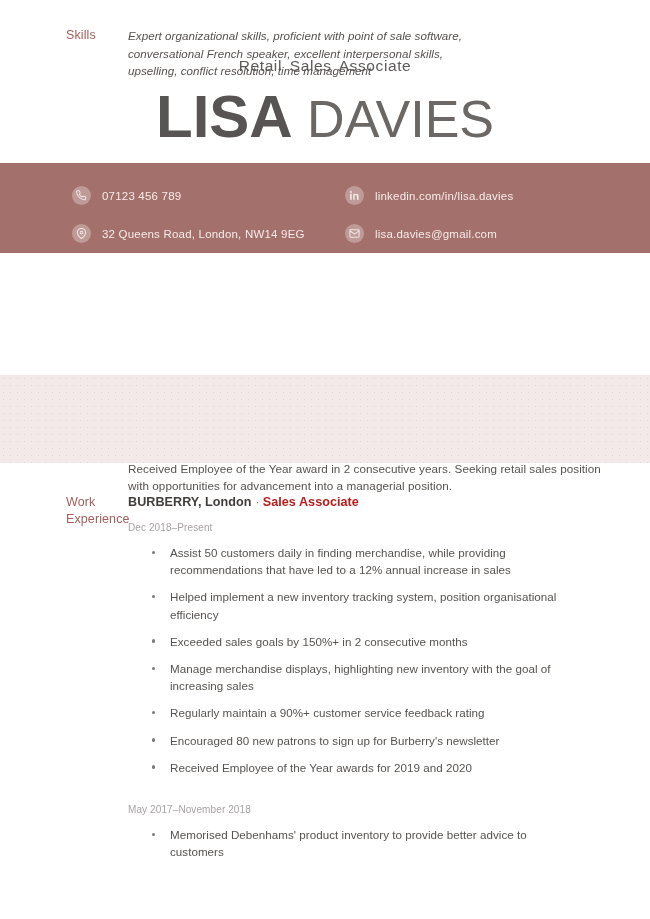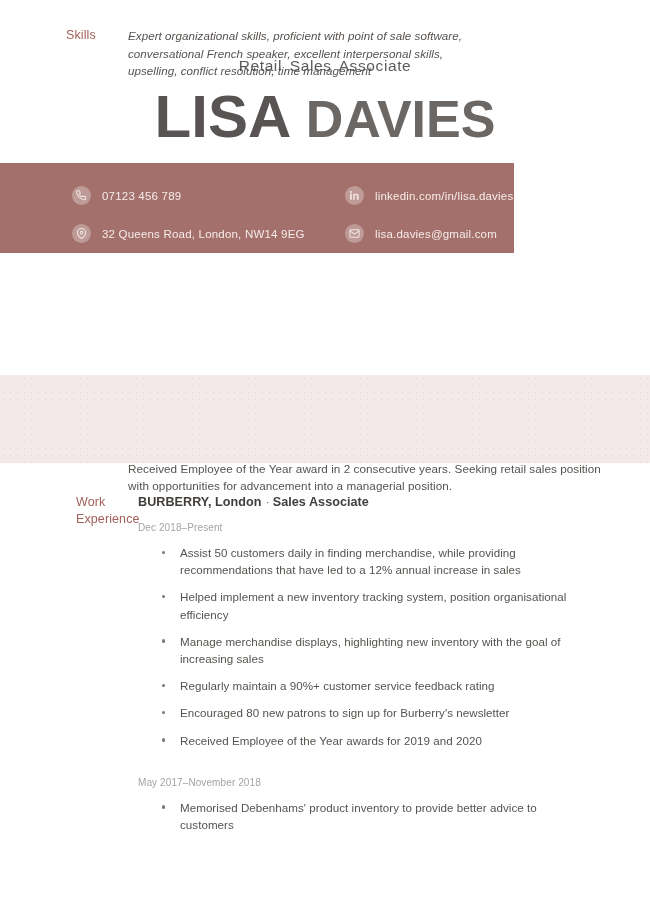--- a/index.html
+++ b/index.html
@@ -40,31 +40,31 @@
     white-space: nowrap;
   }
   .name-first {
     font-size: 60px;
     font-weight: 700;
     color: #575453;
     letter-spacing: 0px;
   }
   .name-last {
     font-size: 52px;
-    font-weight: 700;
+    font-weight: 400;
     color: #6a6765;
     letter-spacing: 0px;
   }
 
   
   .contact-bar {
     position: absolute;
     left: 0;
     top: 163px;
-    width: 514px;
+    width: 650px;
     height: 90px;
     background: #a3706b;
   }
   .contact-col {
     position: absolute;
     top: 20px;
   }
   .contact-col.left  { left: 72px; }
   .contact-col.right { left: 345px; }
   .contact-row {
@@ -147,41 +147,40 @@
     font-style: italic;
     letter-spacing: 0.05px;
   }
 
   
   .work-wrap {
     position: absolute;
     left: 0;
     top: 494px;
     width: 604px;
-    margin-left: 10px;
   }
   .job { margin-bottom: 0; }
   .job + .job { margin-top: 28px; }
   .job-head {
     font-size: 12.6px;
     line-height: 17px;
     letter-spacing: 0.05px;
     white-space: nowrap;
   }
   .company {
     font-weight: 700;
     color: #403d3a;
   }
   .sep {
     color: #a3706b;
     margin: 0 3px 0 4px;
   }
   .role {
     font-weight: 700;
-    color: #404040;
+    color: #b91c1c;
   }
   .job-dates {
     font-size: 10px;
     color: #a8a3a3;
     margin-top: 11px;
     letter-spacing: 0.1px;
   }
   ul.bullets {
     list-style: none;
     margin: 11px 0 0 0;
@@ -296,20 +295,21 @@
       <div class="sec-body">
 
         <div class="job">
           <div class="job-head">
             <span class="company">BURBERRY, London</span><span class="sep">·</span><span class="role">Sales Associate</span>
           </div>
           <div class="job-dates">Dec 2018–Present</div>
           <ul class="bullets">
             <li>Assist 50 customers daily in finding merchandise, while providing recommendations that have led to a 12% annual increase in sales</li>
             <li>Helped implement a new inventory tracking system, position organisational efficiency</li>
+            <li>Exceeded sales goals by 150%+ in 2 consecutive months</li>
             <li>Manage merchandise displays, highlighting new inventory with the goal of increasing sales</li>
             <li>Regularly maintain a 90%+ customer service feedback rating</li>
             <li>Encouraged 80 new patrons to sign up for Burberry's newsletter</li>
             <li>Received Employee of the Year awards for 2019 and 2020</li>
           </ul>
         </div>
 
         <div class="job">
           <div class="job-dates">May 2017–November 2018</div>
           <ul class="bullets">

